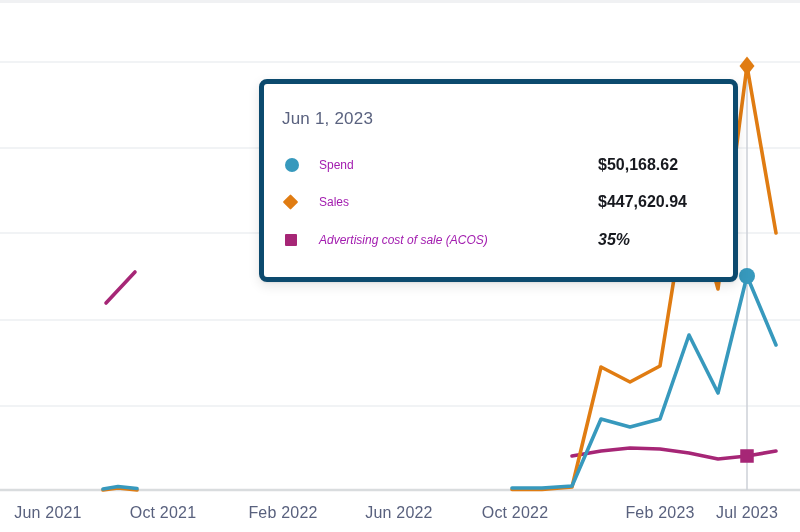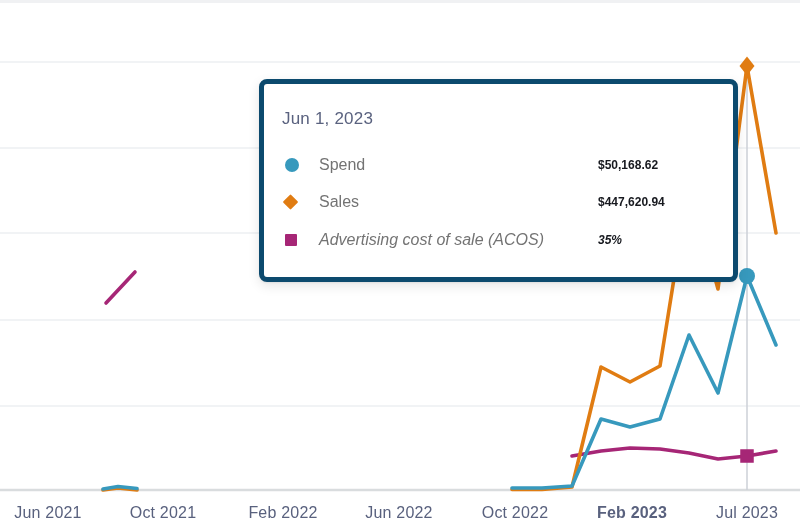--- a/index.html
+++ b/index.html
@@ -21,25 +21,25 @@
   .tooltip-date{
     position:absolute;left:18px;top:25px;font-size:17px;color:#5a627f;letter-spacing:.2px;
   }
   .tooltip-row{position:absolute;left:18px;right:14px;height:26px;}
   .tooltip-icon{position:absolute;left:3px;top:50%;transform:translateY(-50%);}
   .icon-circle{width:14px;height:14px;border-radius:50%;}
   .icon-diamond{width:11px;height:11px;transform:translateY(-50%) rotate(45deg);border-radius:1px;}
   .icon-square{width:12px;height:12px;border-radius:1px;}
   .tooltip-label{
     position:absolute;left:37px;top:50%;transform:translateY(-50%);
-    font-size:16px;color:#737373;white-space:nowrap;text-align:center;
+    font-size:12px;color:#a21caf;white-space:nowrap;text-align:center;
   }
   .tooltip-value{
     position:absolute;left:316px;top:50%;transform:translateY(-50%);
-    font-size:12px;font-weight:700;color:#17191f;white-space:nowrap;
+    font-size:16px;font-weight:700;color:#17191f;white-space:nowrap;
   }
 </style>
 </head>
 <body>
 
 <div class="stage">
   <div class="top-rule"></div>
 
   <svg id="chart-svg" width="800" height="532">
       <line x1="0" y1="62" x2="800" y2="62" stroke="#edeff2" stroke-width="1.5"></line>
@@ -59,21 +59,21 @@
       <path d="M 747 56.5 L 754.5 66 L 747 75.5 L 739.5 66 Z" fill="#E07C12"></path>
       <circle cx="747" cy="276" r="8" fill="#3799BD"></circle>
     </svg>
 
   <div>
     <div class="x-axis-label" style="left: 48px;">Jun 2021</div>
     <div class="x-axis-label" style="left: 163px;">Oct 2021</div>
     <div class="x-axis-label" style="left: 283px;">Feb 2022</div>
     <div class="x-axis-label" style="left: 399px;">Jun 2022</div>
     <div class="x-axis-label" style="left: 515px;">Oct 2022</div>
-    <div class="x-axis-label" style="left: 632px; font-weight: bold;">Feb 2023</div>
+    <div class="x-axis-label" style="left: 660px;">Feb 2023</div>
     <div class="x-axis-label" style="left: 747px;">Jul 2023</div>
   </div>
 
   <div class="tooltip" style="left: 259px; top: 79px; width: 469px; height: 193px;">
     <div class="tooltip-date">Jun 1, 2023</div>
 
     <div class="tooltip-row" style="top: 68px;">
       <span class="tooltip-icon icon-circle" style="background: rgb(55, 153, 189);"></span>
       <span class="tooltip-label">Spend</span>
       <span class="tooltip-value">$50,168.62</span>

